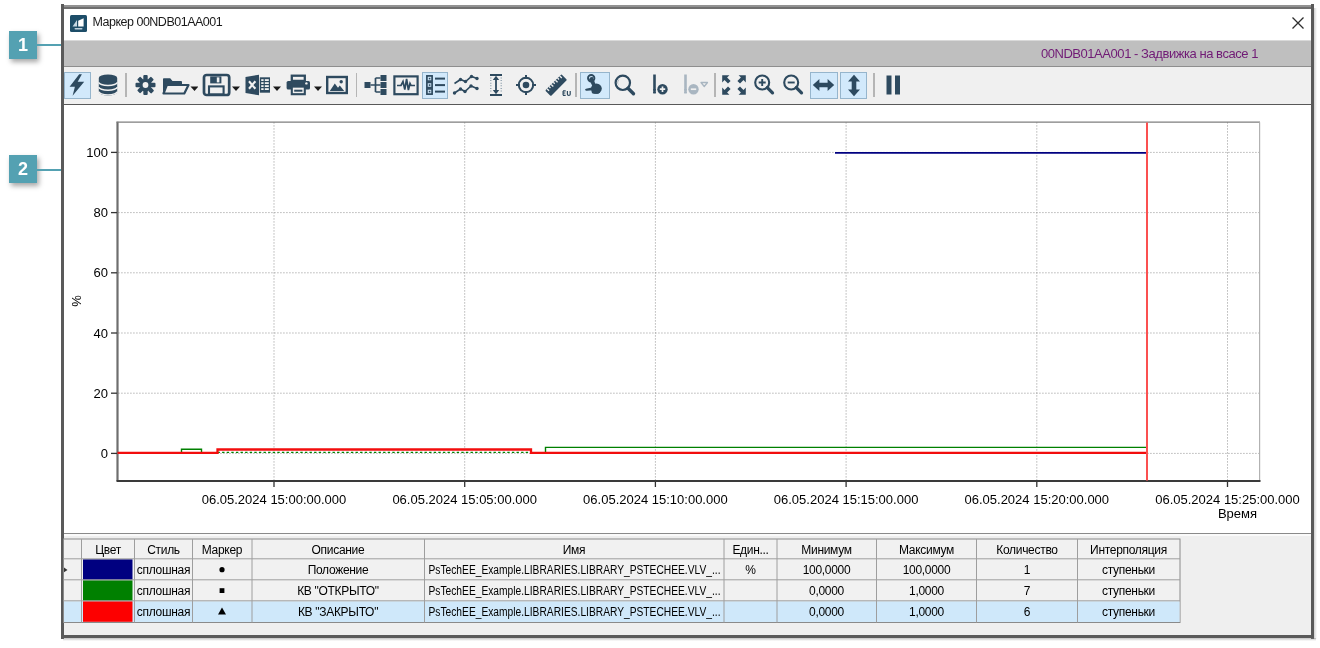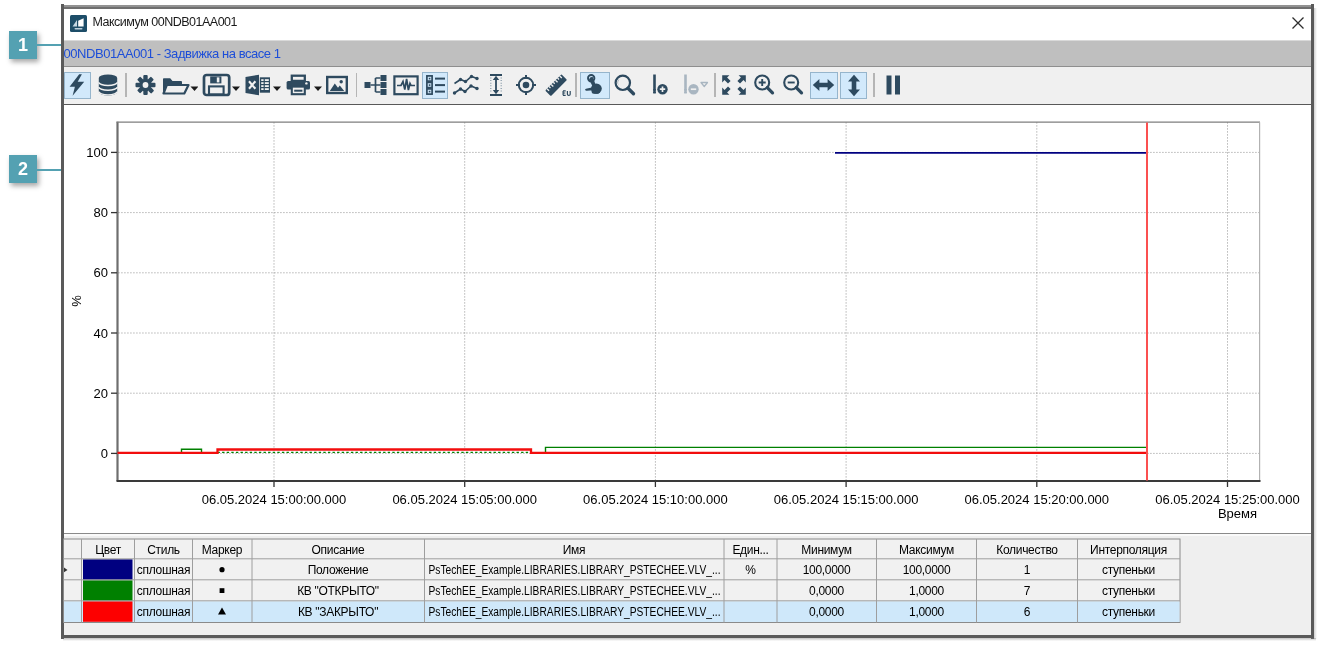--- a/index.html
+++ b/index.html
@@ -12,22 +12,22 @@
   
   #win-top{left:61px;top:4.5px;width:1253px;height:4px;background:linear-gradient(#929292 40%,#6f6f6f 40%);}
   #win-left{left:61px;top:4px;width:2.5px;height:635px;background:#5a5a5a;}
   #win-right{left:1311px;top:4px;width:2.5px;height:635px;background:#5a5a5a;}
   #win-bottom{left:61px;top:635px;width:1253px;height:2.5px;background:#5a5a5a;}
   #win-shadow-b{left:63px;top:637.5px;width:1253px;height:3px;background:linear-gradient(rgba(120,120,120,.45),rgba(200,200,200,0));}
   #win-shadow-r{left:1313.5px;top:8px;width:3px;height:631px;background:linear-gradient(90deg,rgba(140,140,140,.4),rgba(220,220,220,0));}
   #titlebar{left:63.5px;top:8.5px;width:1247.5px;height:31px;background:#fff;}
   #caption{left:63.5px;top:39.5px;width:1247.5px;height:27px;background:#bfbfbf;
     border-top:1px solid #d9d9d9;border-bottom:1px solid #8e8e8e;box-sizing:border-box;}
-  #caption span{position:absolute;left:0;right:53px;top:0;bottom:0;text-align:left;
-    line-height:25px;font-size:13px;letter-spacing:-0.45px;color:#1d4ed8;}
+  #caption span{position:absolute;left:0;right:53px;top:0;bottom:0;text-align:right;
+    line-height:25px;font-size:13px;letter-spacing:-0.45px;color:#701a75;}
   #toolbar{left:63.5px;top:66.5px;width:1247.5px;height:38px;background:#f0f0f0;
     border-bottom:1.5px solid #585858;box-sizing:border-box;}
   #chartpanel{left:63.5px;top:104.5px;width:1247.5px;height:428.5px;background:#fff;}
   #divider{left:63.5px;top:533px;width:1247.5px;height:3px;
     background:linear-gradient(#8a8a8a 34%,#fafafa 34%);}
   #tablepanel{left:63.5px;top:536px;width:1247.5px;height:99px;background:#efefef;}
   .sep{position:absolute;top:73px;width:1.5px;height:24px;background:#b5b5b5;}
   .hl{position:absolute;top:71.5px;height:27px;background:#d2e9fb;border:1px solid #96b5cc;box-sizing:border-box;}
   .ticon{position:absolute;top:73px;}
   svg text{font-family:"Liberation Sans", sans-serif;}
@@ -54,21 +54,21 @@
 <div class="abs" id="chartpanel"></div>
 <div class="abs" id="divider"></div>
 <div class="abs" id="tablepanel"></div>
 
 <svg class="abs" style="left:70px;top:14.5px;" width="17" height="17" viewBox="0 0 17 17">
   <rect x="0" y="0" width="17" height="17" rx="1.5" fill="#1d4d68"></rect>
   <polygon points="2.5,11.5 7,5 7,11.5" fill="#c6d9e4"></polygon>
   <polygon points="8.2,11.5 8.2,5.8 13.6,3.2 13.6,11.5" fill="#fdfdfd"></polygon>
   <rect x="4.5" y="13" width="8" height="1.6" fill="#bcd0dc" rx="0.8"></rect>
 </svg>
-<div class="abs" style="left:92.5px;top:7px;height:31px;line-height:30px;font-size:12.5px;letter-spacing:-0.5px;color:#1a1a1a;">Максимум 00NDB01AA001</div>
+<div class="abs" style="left:92.5px;top:7px;height:31px;line-height:30px;font-size:12.5px;letter-spacing:-0.5px;color:#1a1a1a;">Маркер 00NDB01AA001</div>
 <svg class="abs" style="left:1292px;top:17px;" width="12" height="12" viewBox="0 0 12 12">
   <path d="M0.5 0.5 L11.5 11.5 M11.5 0.5 L0.5 11.5" stroke="#2e2e2e" stroke-width="1.3" fill="none"></path>
 </svg>
 
 <div class="hl" style="left:64px;width:26.5px;"></div>
 <div class="hl" style="left:421.5px;width:26.5px;"></div>
 <div class="hl" style="left:579.5px;width:30px;"></div>
 <div class="hl" style="left:809.5px;width:28px;"></div>
 <div class="hl" style="left:839.5px;width:27.5px;"></div>
 <div class="sep" style="left:125.3px;"></div>

